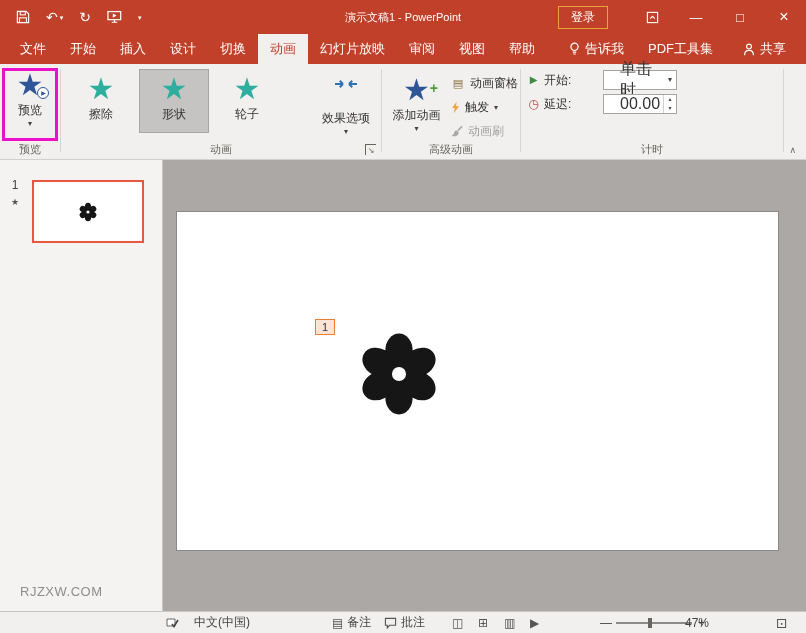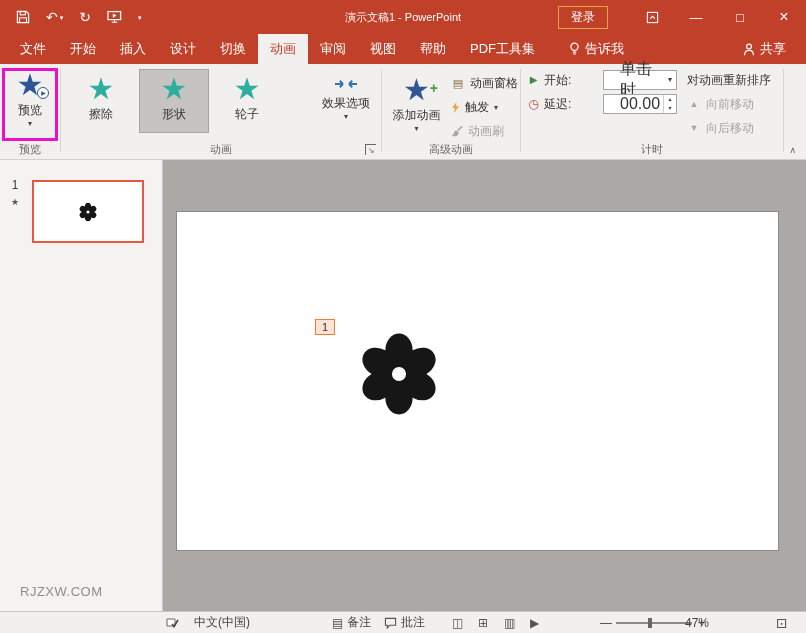--- a/index.html
+++ b/index.html
@@ -35,21 +35,21 @@
   .dd{font-size:8px;color:#444;margin-top:1px;line-height:1;}
   .star-big{position:relative;font-size:30px;line-height:32px;color:#2F5597;}
   .play-badge{position:absolute;right:-6px;bottom:2px;width:12px;height:12px;border-radius:50%;background:#fff;border:1px solid #2F5597;color:#2F5597;font-size:6px;display:flex;align-items:center;justify-content:center;}
   .plus{position:absolute;right:-8px;top:-2px;color:#4E9A3C;font-size:14px;font-weight:bold;}
   .gal{display:flex;gap:3px;padding:5px 0 0 5px;}
   .gal-item{width:70px;height:64px;display:flex;flex-direction:column;align-items:center;padding-top:2px;border:1px solid transparent;}
   .gstar{font-size:30px;line-height:34px;color:#2EAE9F;}
   .glbl{font-size:12px;color:#333;}
   .gal-item.selected{background:#C6C4C2;border-color:#A8A6A4;}
   .effopt{position:absolute;right:4px;top:5px;width:62px;display:flex;flex-direction:column;align-items:center;padding-top:4px;}
-  .effopt .biglbl{margin-top:0;}
+  .effopt .biglbl{margin-top:15px;}
   .dlauncher{position:absolute;right:5px;bottom:4px;width:11px;height:11px;border-top:1px solid #696661;border-left:1px solid #696661;color:#696661;font-size:8px;display:flex;align-items:center;justify-content:center;}
   .adv{display:flex;padding:5px 2px 0 6px;}
   .addanim{width:58px;}
   .smallcol{display:flex;flex-direction:column;gap:4px;padding-top:4px;margin-left:6px;}
   .smallbtn{display:flex;align-items:center;gap:5px;font-size:12px;height:20px;white-space:nowrap;}
   .sic{width:14px;text-align:center;font-size:11px;color:#8a6d3b;line-height:1;}
   .smallbtn.disabled{color:#A19F9D;}
   .timing{display:flex;padding:6px 4px 0 6px;}
   .tleft{width:150px;display:flex;flex-direction:column;gap:4px;}
   .trow{display:flex;align-items:center;gap:4px;font-size:12px;height:20px;}
@@ -133,31 +133,32 @@
   </div>
 </div>
 
 <div class="tabrow">
   <span class="tab">文件</span>
   <span class="tab">开始</span>
   <span class="tab">插入</span>
   <span class="tab">设计</span>
   <span class="tab">切换</span>
   <span class="tab active">动画</span>
+  <span class="tab">幻灯片放映</span>
   <span class="tab">审阅</span>
   <span class="tab">视图</span>
   <span class="tab">帮助</span>
-  <span class="tab">PDF工具集</span>
   <span class="tab withicon tellme">
     <svg width="11" height="14" viewBox="0 0 11 14">
         <circle cx="5.5" cy="4.8" r="3.6" fill="none" stroke="#fff" stroke-width="1.2"></circle>
         <path d="M3.8 10.2 h3.4 M4.2 12 h2.6" stroke="#fff" stroke-width="1.2"></path>
       </svg>
     <span>告诉我</span>
   </span>
+  <span class="tab">PDF工具集</span>
   <span class="tab withicon share">
     <svg width="12" height="13" viewBox="0 0 12 13">
         <circle cx="6" cy="3.6" r="2.4" fill="none" stroke="#fff" stroke-width="1.2"></circle>
         <path d="M1.6 12.2 c0-3.2 2-4.8 4.4-4.8 s4.4 1.6 4.4 4.8" fill="none" stroke="#fff" stroke-width="1.2"></path>
       </svg>
     <span>共享</span>
   </span>
 </div>
 
 <div class="ribbon">
@@ -254,31 +255,20 @@
         <div class="trow">
           <span class="ticon clock">◷</span>
           <span>延迟:</span>
           <span class="fieldbox">
             <span class="fval">00.00</span>
             <span class="spinner">
                 <i>▴</i>
                 <i>▾</i>
               </span>
           </span>
-        </div>
-      </div>
-      <div class="tright">
-        <div class="reorder-title">对动画重新排序</div>
-        <div class="smallbtn">
-          <span class="sic">▲</span>
-          <span>向前移动</span>
-        </div>
-        <div class="smallbtn">
-          <span class="sic">▼</span>
-          <span>向后移动</span>
         </div>
       </div>
     </div>
     <div class="gname">计时</div>
   </div>
   <div class="vsep"></div>
 
   <span class="collapse">∧</span>
 </div>
 

